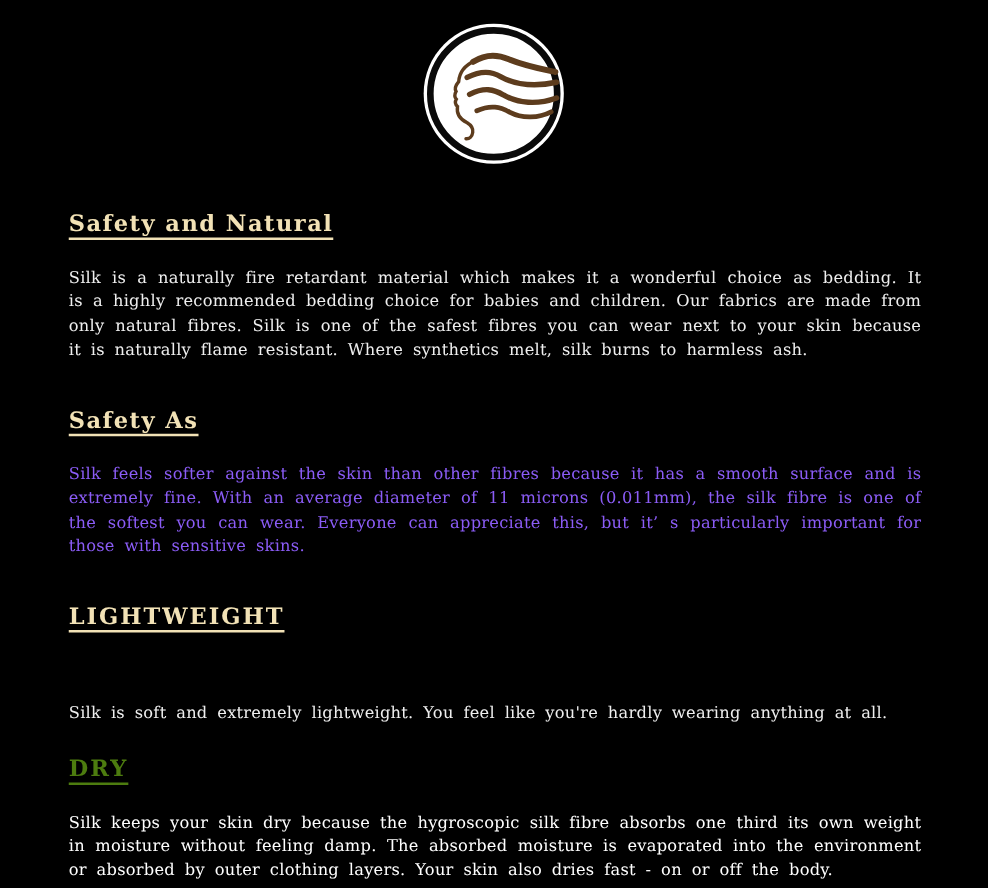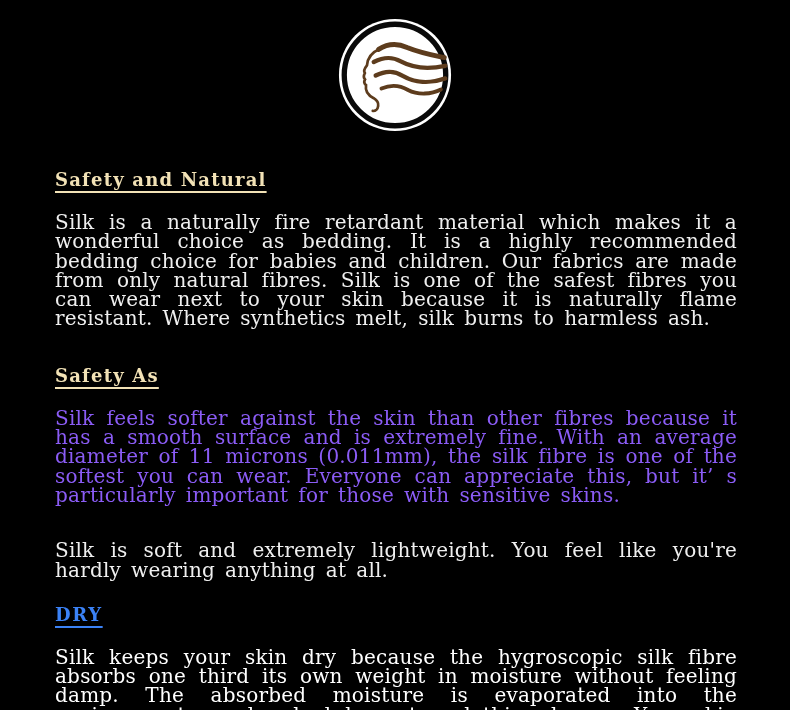--- a/index.html
+++ b/index.html
@@ -37,21 +37,21 @@
     letter-spacing: 1.2px;
     margin: 0 0 23px 0;
     text-decoration: underline;
     text-underline-offset: 5px;
     text-decoration-thickness: 1.5px;
     display: inline-block;
   }
   .section h2.caps { letter-spacing: 1.6px; }
   .section p {
     font-family: "DejaVu Serif", serif;
-    font-size: 20px;
+    font-size: 13px;
     line-height: 19.3px;
     letter-spacing: 0.2px;
     word-spacing: 3.5px;
     text-align: justify;
     text-justify: inter-character;
     margin: 0;
   }
   .heading-row { line-height: 0; }
 </style>
 </head>
@@ -81,23 +81,26 @@
   </section>
 
   <section class="section">
     <div class="heading-row">
       <h2 style="color: rgb(242, 226, 182);">Safety As</h2>
     </div>
     <p style="color: #8b5cf6;">Silk feels softer against the skin than other fibres because it has a smooth surface and is extremely fine. With an average diameter of 11 microns (0.011mm), the silk fibre is one of the softest you can wear. Everyone can appreciate this, but it’ s particularly important for those with sensitive skins.</p>
   </section>
 
   <section class="section">
-    <p style="color: rgb(239, 239, 239);">Silk is soft and extremely lightweight. You feel like you're hardly wearing anything at all.</p>
+    <div class="heading-row">
+      <h2 class="caps" style="color: rgb(242, 226, 182);">LIGHTWEIGHT</h2>
+    </div>
+    <p style="color: rgb(239, 239, 239); margin-top: 34px;">Silk is soft and extremely lightweight. You feel like you're hardly wearing anything at all.</p>
   </section>
 
   <section class="section">
     <div class="heading-row">
-      <h2 class="caps" style="color: #3b82f6;">DRY</h2>
+      <h2 class="caps" style="color: #4d7c0f;">DRY</h2>
     </div>
     <p style="color: #ffffff;">Silk keeps your skin dry because the hygroscopic silk fibre absorbs one third its own weight in moisture without feeling damp. The absorbed moisture is evaporated into the environment or absorbed by outer clothing layers. Your skin also dries fast - on or off the body.</p>
   </section>
 
 </main>
 
 </body></html>

